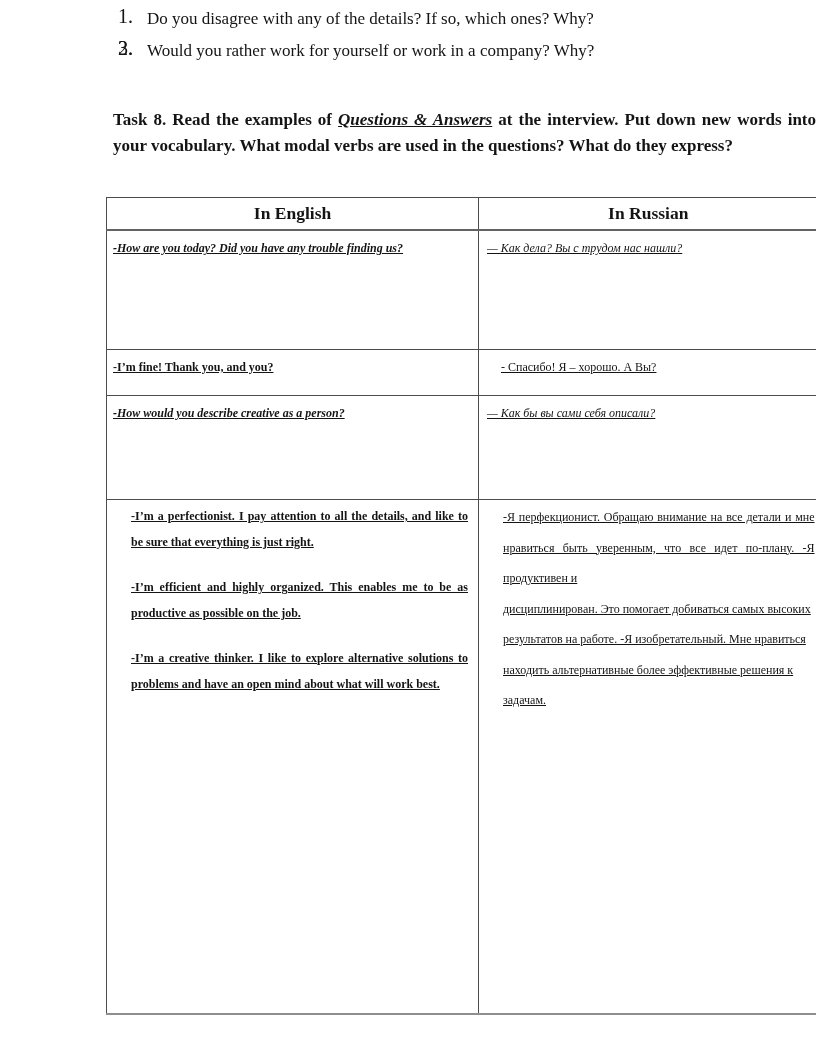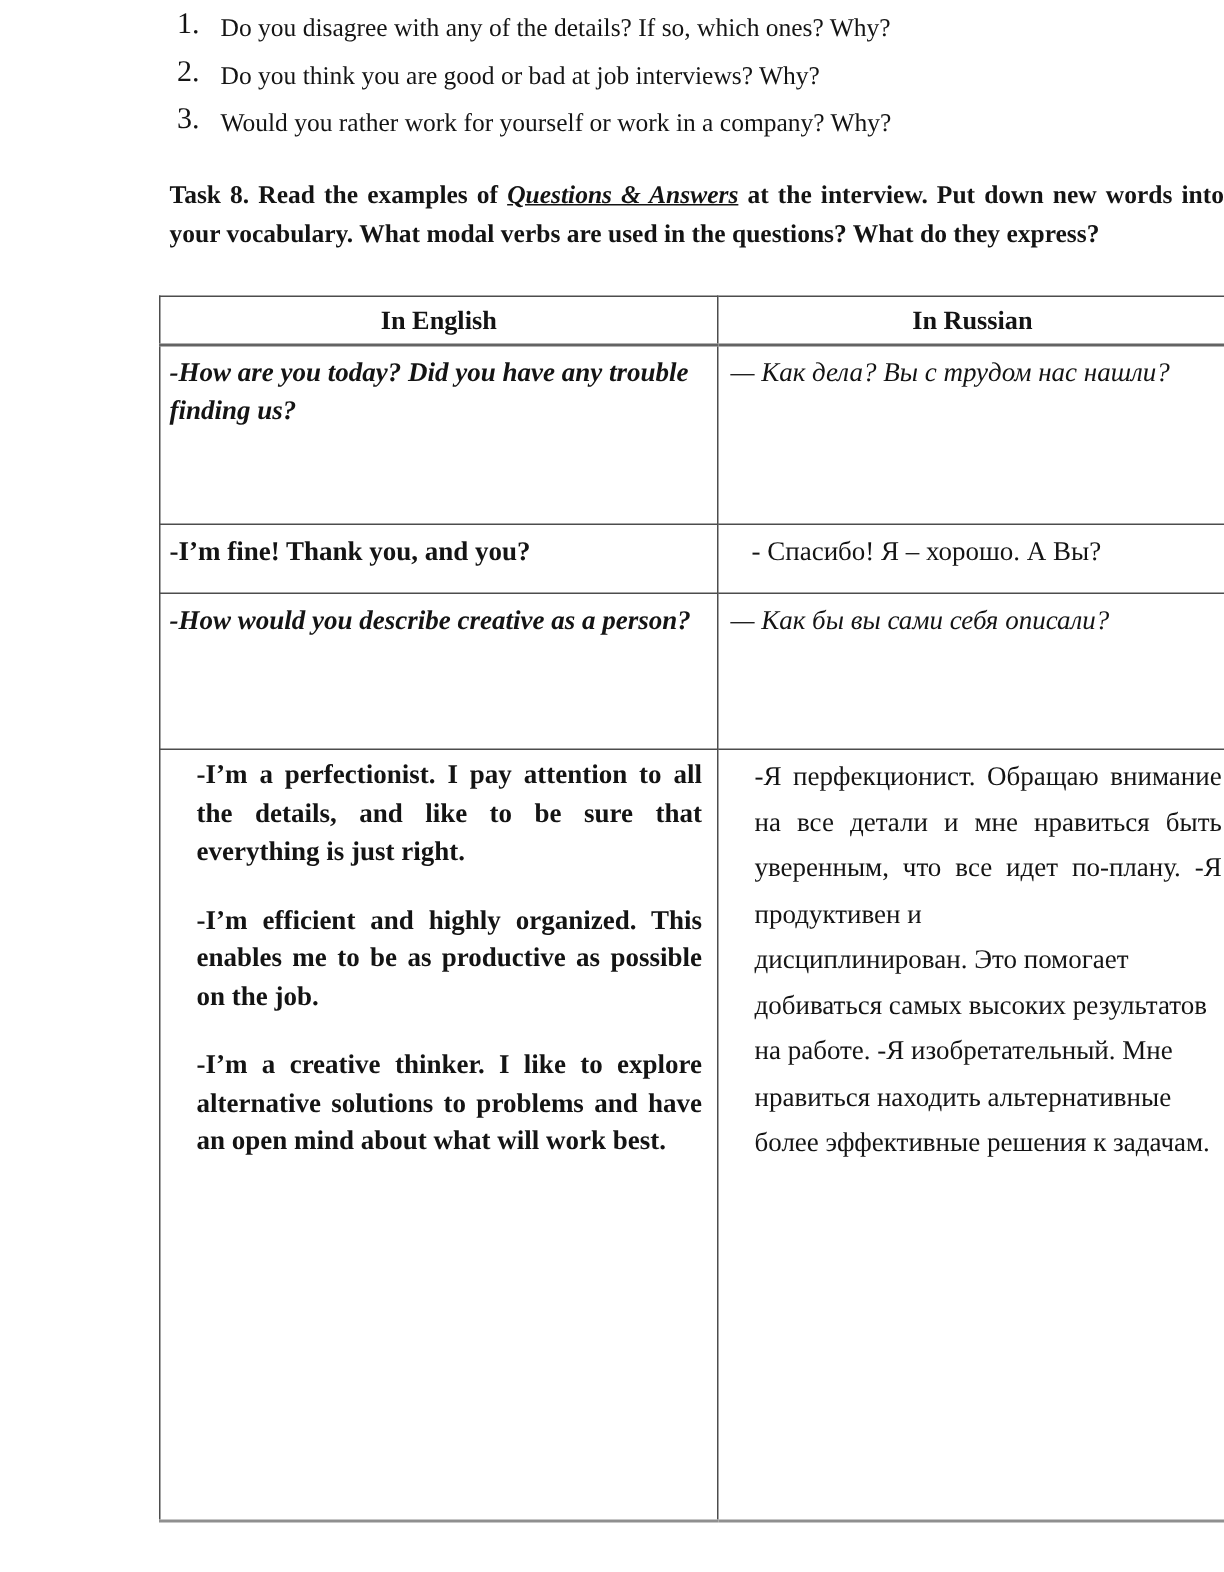--- a/index.html
+++ b/index.html
@@ -24,21 +24,21 @@
     line-height: 21px;
     margin-bottom: 10.5px;
   }
   .q-num {
     position: absolute; left: 118px; top: -2px;
     font-size: 20px;
   }
 
   
   .task {
-    position: absolute; top: 117px; left: 113px;
+    position: absolute; top: 107px; left: 113px;
     width: 703px;
     margin: 0;
     font-size: 17px;
     font-weight: bold;
     line-height: 25.5px;
     text-align: justify;
   }
   .task-em {
     font-style: italic;
     text-decoration: underline;
@@ -70,23 +70,24 @@
     text-align: center;
     vertical-align: middle;
     padding: 0;
   }
   .qa .row-1 td { height: 113px; }
   .qa .row-2 td { height: 40px; }
   .qa .row-3 td { height: 98px; }
   .qa .row-last td { height: 509px; padding-left: 24px; }
 
   .qa td {
-    font-size: 18px;
+    font-size: 12px;
     line-height: 25px;
     padding: 5px 10px 0 6px;
+    text-decoration: underline;
   }
   td.ru { padding: 5px 4px 0 8px; margin-top: 16px; }
   td.ru.indented { padding-left: 22px; }
 
   .bold        { font-weight: bold; }
   .bold-italic { font-weight: bold; font-style: italic; }
   .italic      { font-style: italic; }
 
   
   td.en-para { padding-top: 4px; }
@@ -110,21 +111,20 @@
 
 <main class="page">
 
   <ol class="q-list">
     <li>
       <span class="q-num">1.</span>
       <span class="q-text">Do you disagree with any of the details? If so, which ones? Why?</span>
     </li>
     <li>
       <span class="q-num">2.</span>
-      <span class="q-text">Do you think you are good or bad at job interviews? Why?</span>
     </li>
     <li>
       <span class="q-num">3.</span>
       <span class="q-text">Would you rather work for yourself or work in a company? Why?</span>
     </li>
   </ol>
 
   <p class="task"><span>Task 8. Read the examples of </span><span class="task-em">Questions &amp; Answers</span><span> at the interview. Put down new words into your vocabulary. What modal verbs are used in the questions? What do they express?</span></p>
 
   <table class="qa">

